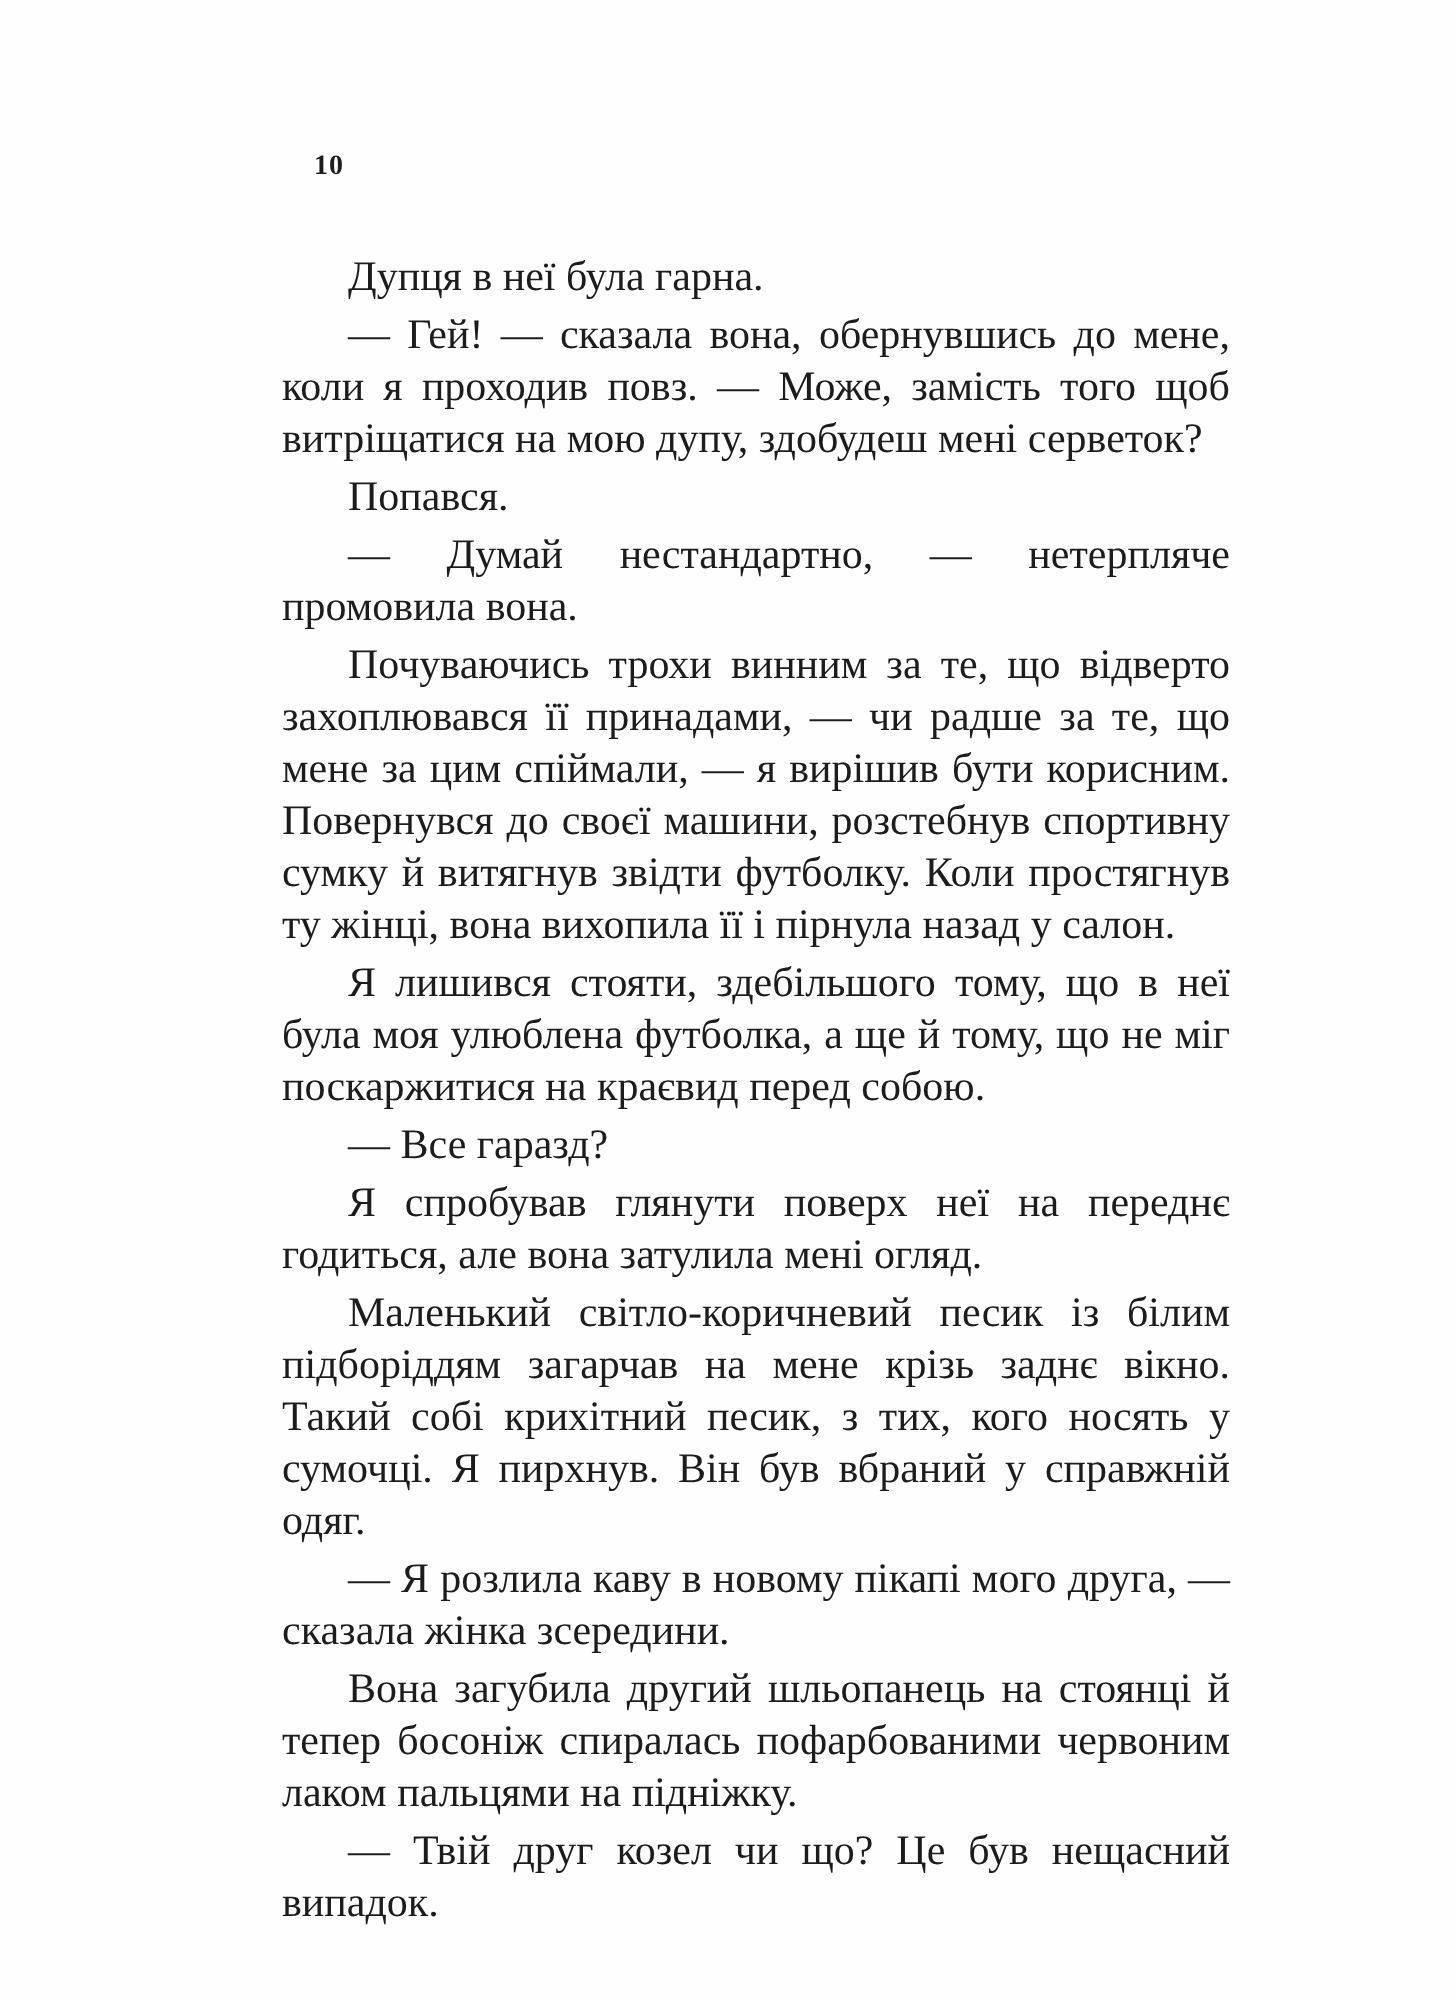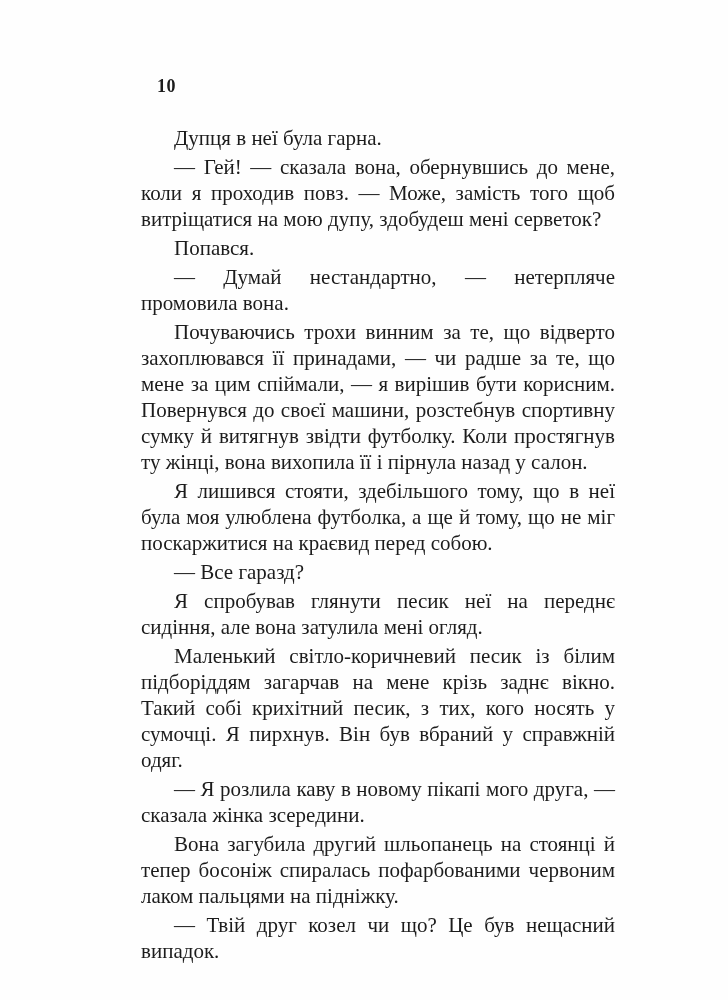--- a/index.html
+++ b/index.html
@@ -17,21 +17,21 @@
   }
   .book-page {
     position: absolute;
     inset: 0;
     background: #fefefe;
   }
   .page-number {
     position: absolute;
     top: 76px;
     left: 157px;
-    font-size: 18px;
+    font-size: 14px;
     font-weight: bold;
     letter-spacing: 0.5px;
   }
   .text-block {
     position: absolute;
     top: 125px;
     left: 141px;
     width: 474px;
     font-size: 21px;
     line-height: 26px;
@@ -57,20 +57,20 @@
   <div class="page-number">10</div>
 
   <div class="text-block">
     <p>Дупця в неї була гарна.</p>
     <p>— Гей! — сказала вона, обернувшись до мене, коли я проходив повз. — Може, замість того щоб витріщатися на мою дупу, здобудеш мені серветок?</p>
     <p class="italic">Попався.</p>
     <p>— Думай нестандартно, — нетерпляче промовила вона.</p>
     <p>Почуваючись трохи винним за те, що відверто захоплювався її принадами, — чи радше за те, що мене за цим спіймали, — я вирішив бути корисним. Повернувся до своєї машини, розстебнув спортивну сумку й витягнув звідти футболку. Коли простягнув ту жінці, вона вихопила її і пірнула назад у салон.</p>
     <p>Я лишився стояти, здебільшого тому, що в неї була моя улюблена футболка, а ще й тому, що не міг поскаржитися на краєвид перед собою.</p>
     <p>— Все гаразд?</p>
-    <p>Я спробував глянути песик неї на переднє сидіння, але вона затулила мені огляд.</p>
+    <p>Я спробував глянути поверх неї на переднє годиться, але вона затулила мені огляд.</p>
     <p>Маленький світло-коричневий песик із білим підборіддям загарчав на мене крізь заднє вікно. Такий собі крихітний песик, з тих, кого носять у сумочці. Я пирхнув. Він був вбраний у справжній одяг.</p>
     <p>— Я розлила каву в новому пікапі мого друга, — сказала жінка зсередини.</p>
     <p>Вона загубила другий шльопанець на стоянці й тепер босоніж спиралась пофарбованими червоним лаком пальцями на підніжку.</p>
     <p>— Твій друг козел чи що? Це був нещасний випадок.</p>
   </div>
 
 </div>
 
 </body></html>

